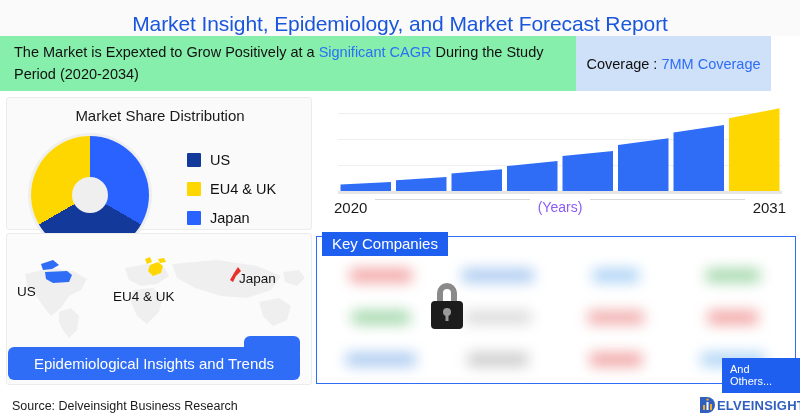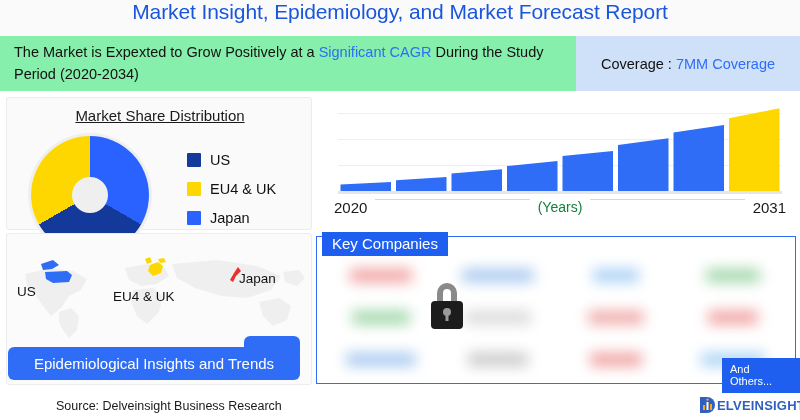--- a/index.html
+++ b/index.html
@@ -12,60 +12,60 @@
   #page {
     position: relative;
     width: 800px; height: 420px;
     background: #ffffff;
   }
 
   
   .title-bar {
     position: absolute; left: 0; top: 0; width: 800px; height: 36px;
     background: #fafafa;
-    display: flex; align-items: flex-start; justify-content: center;
+    display: flex; align-items: flex-end; justify-content: center;
   }
   .title-bar .title {
     font-size: 21px; color: #1a56db; font-weight: 400;
     letter-spacing: -0.1px; white-space: nowrap;
   }
 
   
   .sub-strip {
     position: absolute; left: 0; top: 36px; width: 800px; height: 55px;
     display: flex;
   }
   .sub-left {
     width: 576px; height: 55px; background: #86efac;
     display: flex; align-items: center; padding: 0 12px 0 14px;
   }
   .sub-left .line {
     font-size: 14.5px; color: #111111; line-height: 1.45;
   }
   .sub-left .accent { color: #2f6df6; }
   .sub-right {
-    width: 224px; height: 55px; background: #cfe0f9;
+    width: 195px; height: 55px; background: #cfe0f9;
     display: flex; align-items: center; justify-content: center;
   }
   .sub-right .cov-label { font-size: 14.5px; color: #111111; }
   .sub-right .cov-value { font-size: 14.5px; color: #2f6df6; margin-left: 4px; }
 
   
   .card {
     position: absolute;
     background: #fafafa;
     border: 1px solid #ececec;
     border-radius: 3px;
   }
   #pie-card  { left: 6px;  top: 97px;  width: 306px; height: 133px; }
   #map-card  { left: 6px;  top: 233px; width: 306px; height: 152px; background:#fbfbfb; }
 
   .pie-title {
     position: absolute; left: 0; top: 9px; width: 306px;
-    text-align: center; font-size: 15px; color: #1a1a1a; text-decoration: underline;
+    text-align: center; font-size: 15px; color: #1a1a1a;
   }
 
   
   .donut-wrap { position: absolute; left: 24px; top: 38px; width: 118px; height: 118px; }
   .donut {
     position: absolute; left: 0; top: 0; width: 118px; height: 118px;
     border-radius: 50%;
     box-shadow: 0 0 0 3px #efefef;
     background: conic-gradient(
       from 0deg,
@@ -113,21 +113,21 @@
   }
   .gridline { position: absolute; left: 12px; width: 444px; height: 1px; background: #efefef; }
   .bars-svg { position: absolute; left: 12px; top: 4px; }
   .axis-base { position: absolute; left: 12px; top: 91px; width: 444px; height: 3px; background: #e6e6e6; }
   .axis-row {
     position: absolute; left: 0; top: 99px; width: 468px; height: 22px;
     display: flex; justify-content: space-between;
     padding: 0 8px;
   }
   .axis-lbl { font-size: 15px; color: #1a1a1a; }
-  .axis-mid { font-size: 14px; color: #15803d; }
+  .axis-mid { font-size: 14px; color: #8b5cf6; }
   .axis-rule { flex: 1; height: 1px; background: #d8d8d8; margin: 0 8px; }
 
   
   #kc-card {
     position: absolute; left: 316px; top: 236px; width: 480px; height: 148px;
     background: #ffffff; border: 1.5px solid #2f6df6;
   }
   .kc-tab {
     position: absolute; left: 322px; top: 232px;
     background: #1f5ff0; color: #ffffff;
@@ -155,21 +155,21 @@
   .and-others {
     position: absolute; left: 722px; top: 358px;
     background: #1f5ff0; color: #ffffff;
     font-size: 11px; padding: 5px 7px 6px 8px;
     z-index: 8;
   }
 
   
   .footer-src {
     position: absolute; left: 12px; top: 399px;
-    font-size: 12.5px; color: #1a1a1a; margin-left: 44px;
+    font-size: 12.5px; color: #1a1a1a;
   }
   .logo-wrap {
     position: absolute; left: 700px; top: 396px;
     display: flex; align-items: center;
   }
   .logo-text {
     font-size: 13px; color: #2f5fbf; font-weight: bold; letter-spacing: 0.2px;
   }
 </style>
 </head>

